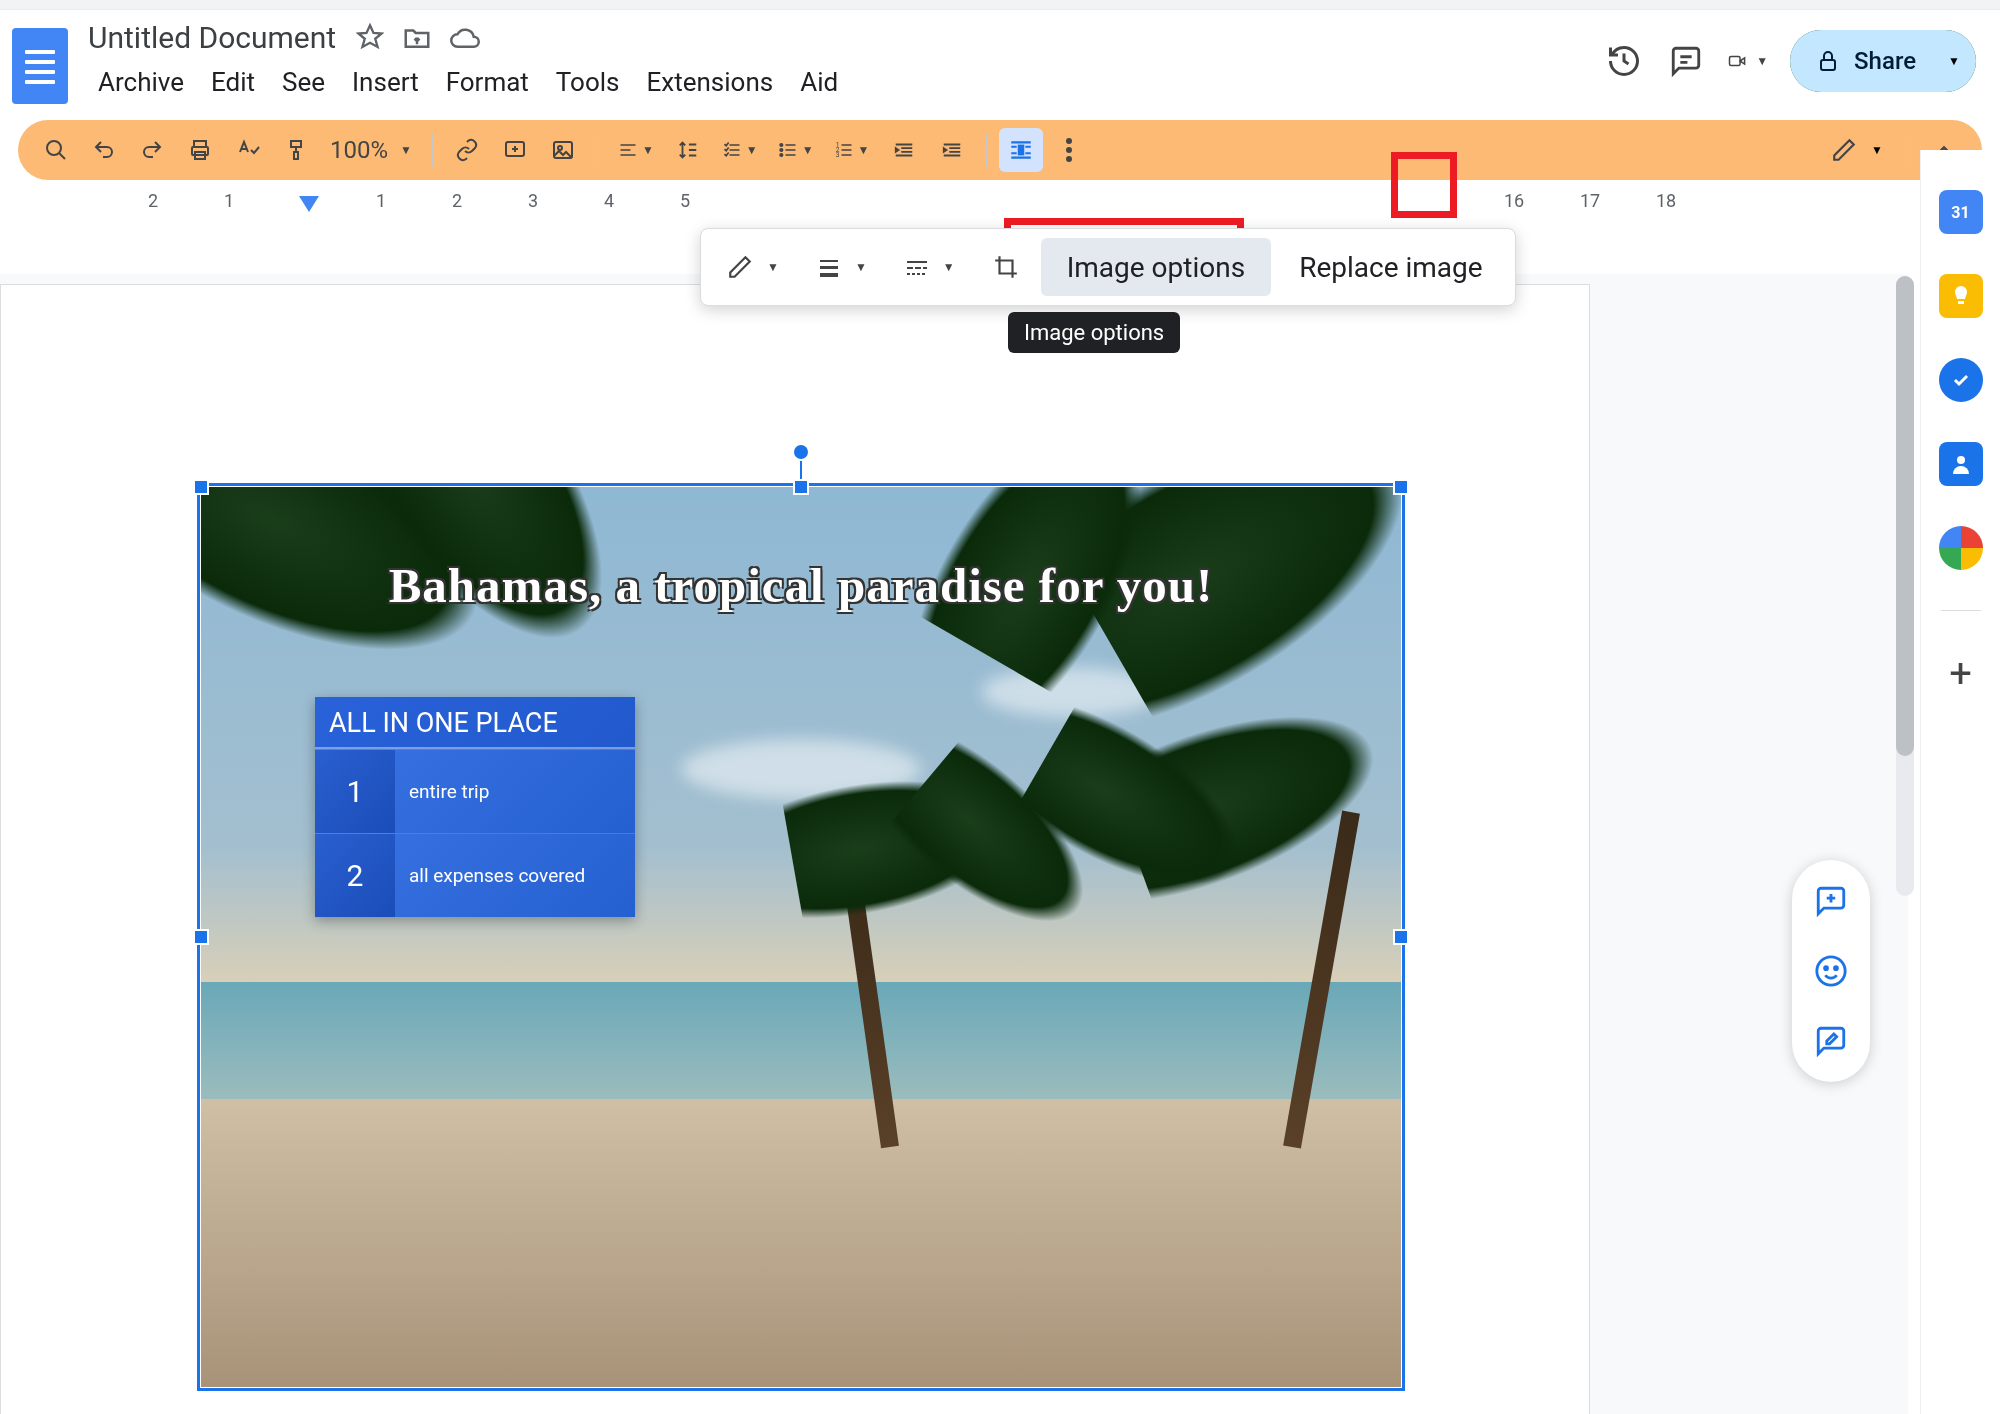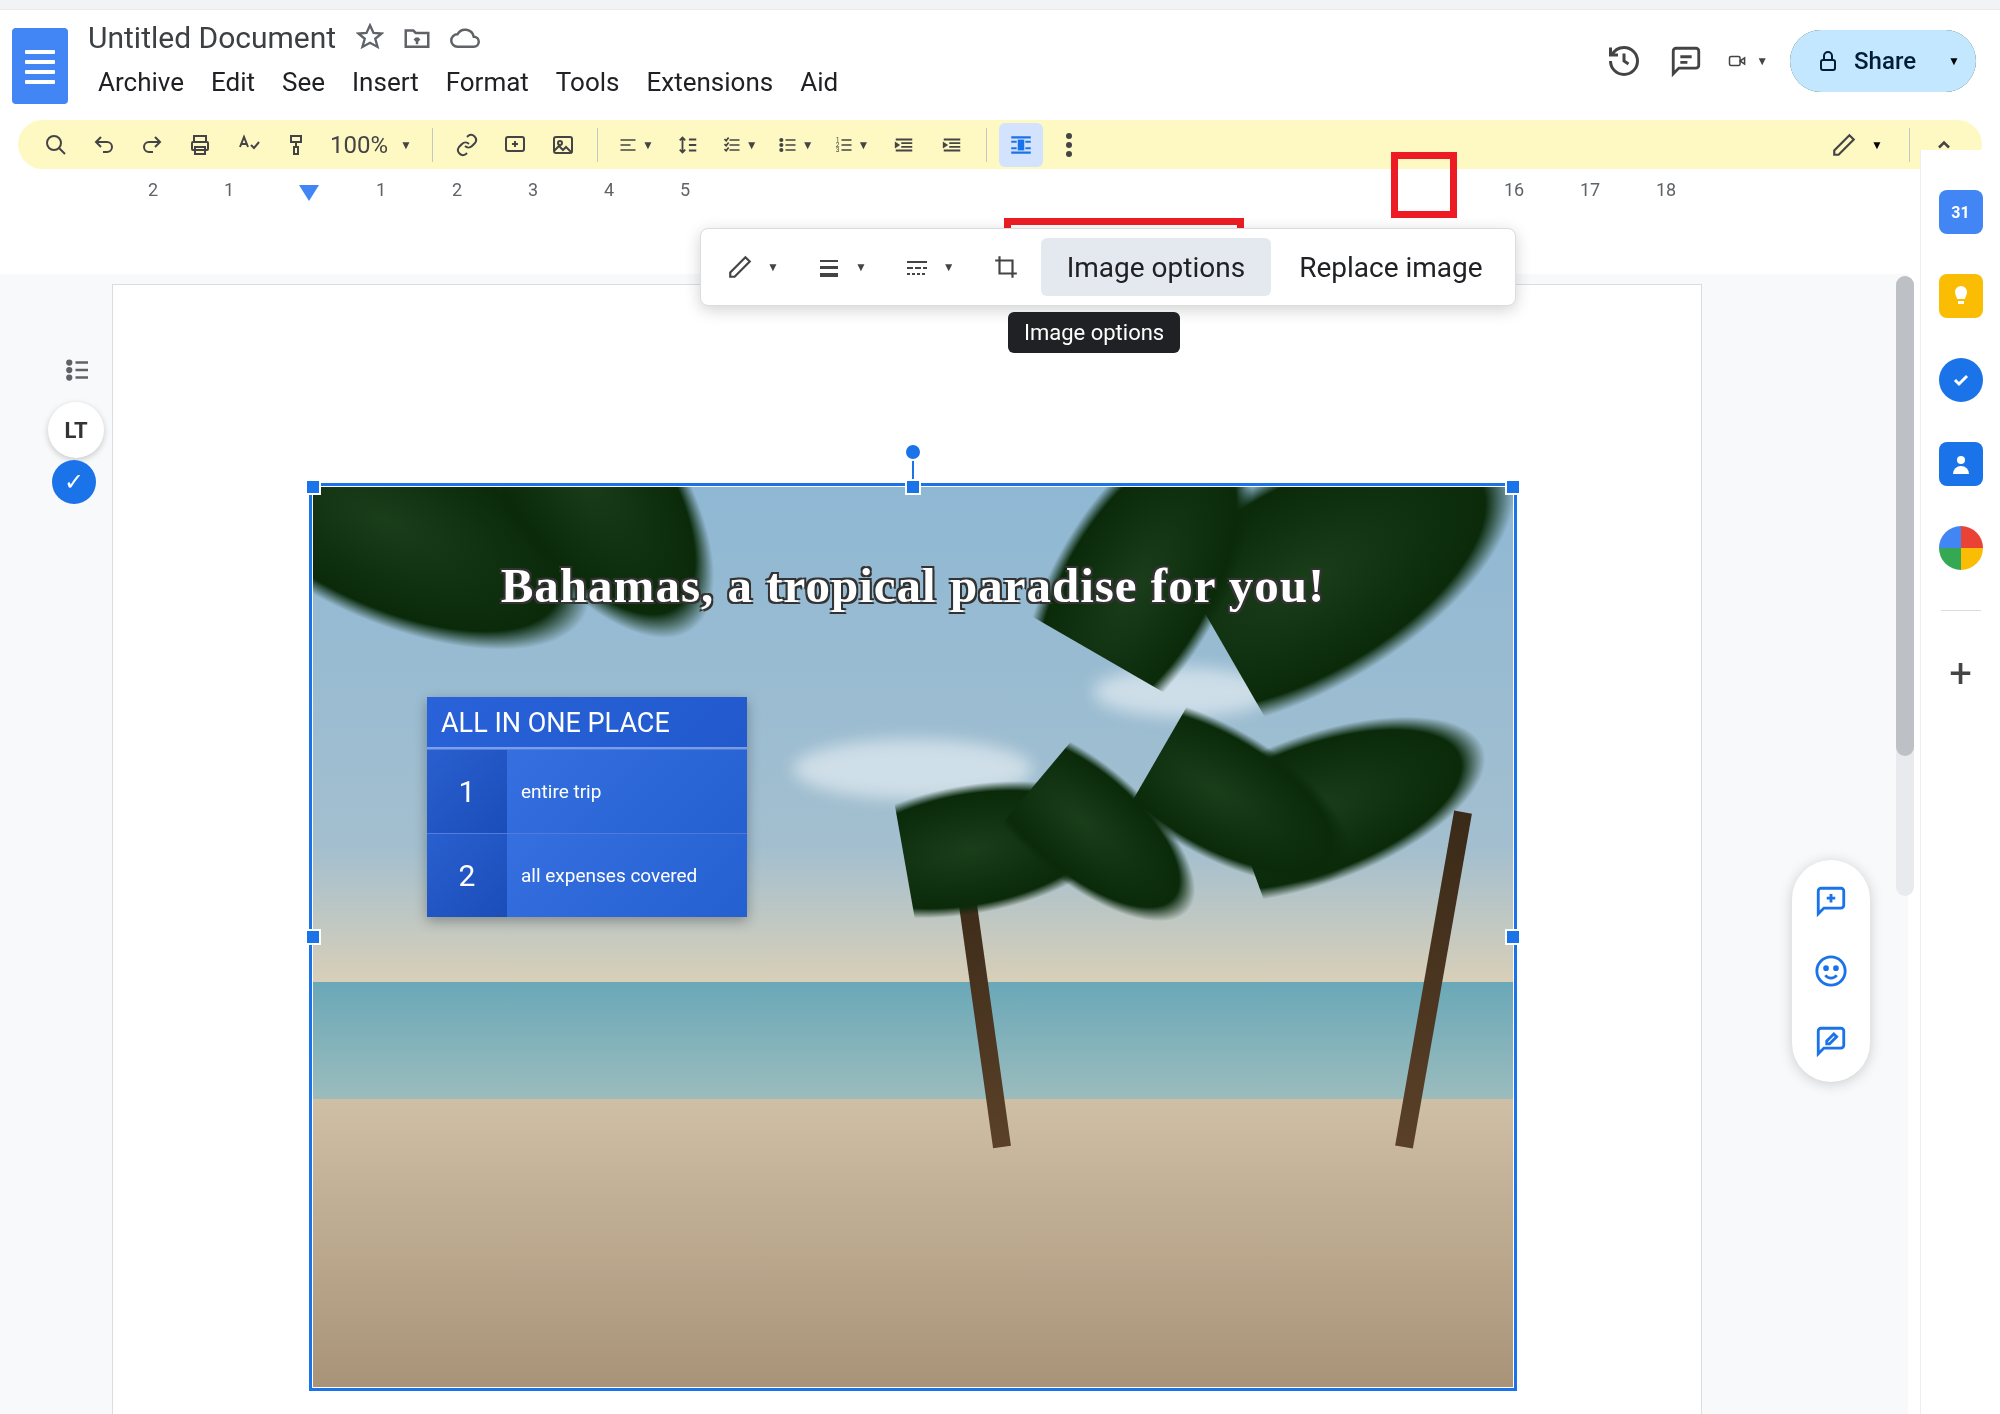--- a/index.html
+++ b/index.html
@@ -18,21 +18,21 @@
   .title-icons { display:flex; gap:18px; color:#5f6368; font-size:28px; }
   .menus { display:flex; gap: 3px; color:#202124; font-size: 26px; margin-top: 8px;}
   .menus span { padding: 4px 12px; border-radius:4px; cursor:pointer; }
   .header-right { display:flex; align-items:center; gap: 22px; padding-top: 10px;}
   .hr-icon { width:40px; height:40px; display:flex; align-items:center; justify-content:center; color:#444; font-size:30px; cursor:pointer;}
   .share-btn { background:#c2e7ff; border-radius: 40px 0 0 40px; height:62px; display:flex; align-items:center; padding: 0 30px 0 26px; gap:14px; font-size:24px; color:#001d35; font-weight:500;}
   .share-dd { background:#c2e7ff; height:62px; width:48px; border-radius:0 40px 40px 0; display:flex; align-items:center; justify-content:center; margin-left:-20px;}
   .share-wrap { display:flex; gap:2px; background:#14532d; border-radius:40px;}
 
   
-  .toolbar { height:49px; margin: 0 18px; background:#fef9c3; border-radius: 40px; display:flex; align-items:center; padding: 0 16px; gap: 4px; position:relative;}
+  .toolbar { height:60px; margin: 0 18px; background:#fdba74; border-radius: 40px; display:flex; align-items:center; padding: 0 16px; gap: 4px; position:relative;}
   .tb-btn { height:44px; min-width:44px; padding: 0 8px; display:flex; align-items:center; justify-content:center; border-radius:6px; color:#444; cursor:pointer; font-size:22px;}
   .tb-sep { width:1px; height:34px; background:#c7c7c7; margin: 0 8px;}
   .zoom { display:flex; align-items:center; gap:8px; font-size:24px; color:#444; padding:0 8px;}
   .wrap-active { background:#d3e3fd; }
   .more-box { position:relative; }
   .red-box { position:absolute; border: 7px solid #ed1c24; pointer-events:none; }
   .collapse-arrow { margin-left:auto; }
   .editing-mode { display:flex; align-items:center; gap:10px; padding:0 14px;}
 
   
@@ -366,32 +366,20 @@
   <span class="ruler-num" style="left:568px">5</span>
   <span class="ruler-num" style="left:1392px">16</span>
   <span class="ruler-num" style="left:1468px">17</span>
   <span class="ruler-num" style="left:1544px">18</span>
   <svg style="position:absolute; left:185px; top:4px;" width="24" height="20">
       <path d="M2 2h20L12 18z" fill="#4285f4"></path>
     </svg>
 </div>
 
 <div class="workspace">
-  <div class="left-margin">
-    <div class="outline-btn">
-      <svg width="30" height="30" viewBox="0 0 24 24" fill="none" stroke="#5f6368" stroke-width="2">
-          <circle cx="5" cy="6" r="1.5" fill="#5f6368"></circle>
-          <circle cx="5" cy="12" r="1.5" fill="#5f6368"></circle>
-          <circle cx="5" cy="18" r="1.5" fill="#5f6368"></circle>
-          <path d="M10 6h10M10 12h10M10 18h10"></path>
-        </svg>
-    </div>
-    <div class="lt-badge">LT</div>
-    <div class="lt-check">✓</div>
-  </div>
   <div class="page">
     <div class="doc-image">
       <div class="scene">
         <div class="sky"></div>
         <div class="cloud" style="top:28%; left:40%; width:240px; height:60px;"></div>
         <div class="cloud" style="top:20%; left:65%; width:180px; height:50px;"></div>
         <div class="cloud" style="top:35%; left:10%; width:200px; height:45px;"></div>
         <div class="sea"></div>
         <div class="sand"></div>
 

